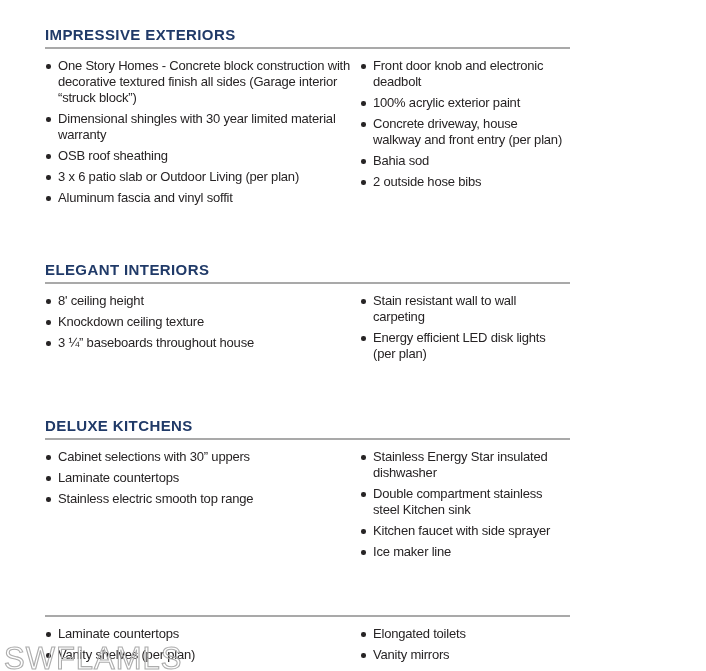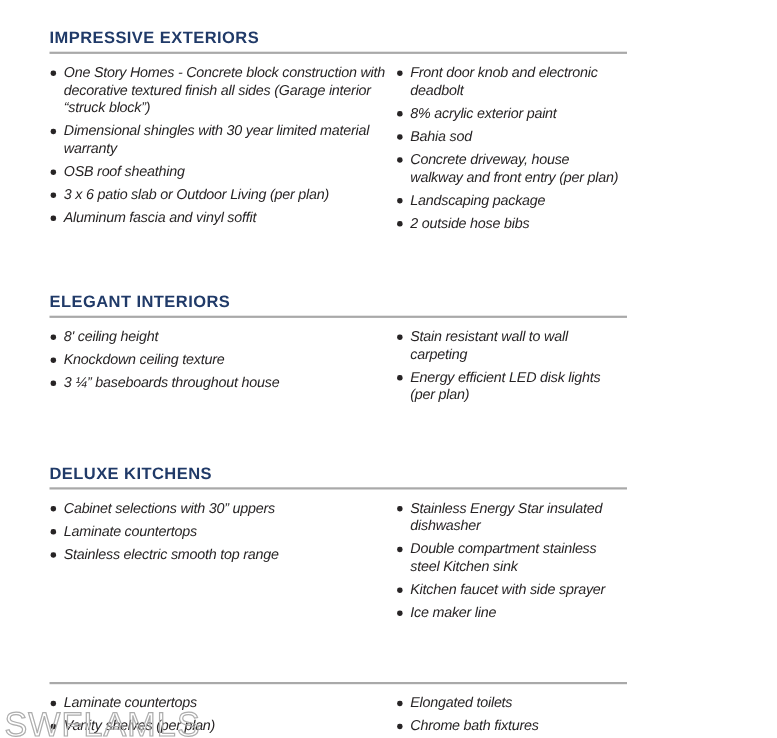--- a/index.html
+++ b/index.html
@@ -28,21 +28,21 @@
   .rule {
     margin-top: 4px;
     height: 2px;
     background: #a9a9a9;
   }
   .cols {
     display: grid;
     grid-template-columns: 315px 1fr;
     margin-top: 9px;
   }
-  ul.col { list-style: none; font-style: italic; }
+  ul.col { list-style: none; }
   ul.col li {
     position: relative;
     padding-left: 13px;
     padding-right: 8px;
     font-size: 13px;
     letter-spacing: -0.2px;
     line-height: 16px;
     color: #272425;
     margin-bottom: 5px;
   }
@@ -84,24 +84,23 @@
     <div class="cols">
       <ul class="col left">
             <li>One Story Homes - Concrete block construction with decorative textured finish all sides (Garage interior “struck block”)</li>
             <li>Dimensional shingles with 30 year limited material warranty</li>
             <li>OSB roof sheathing</li>
             <li>3 x 6 patio slab or Outdoor Living (per plan)</li>
             <li>Aluminum fascia and vinyl soffit</li>
           </ul>
       <ul class="col right">
             <li>Front door knob and electronic deadbolt</li>
-            <li>8% acrylic exterior paint</li>
+            <li>100% acrylic exterior paint</li>
+            <li>Concrete driveway, house walkway and front entry (per plan)</li>
             <li>Bahia sod</li>
-            <li>Concrete driveway, house walkway and front entry (per plan)</li>
-            <li>Landscaping package</li>
             <li>2 outside hose bibs</li>
           </ul>
     </div>
   </section>
 
   <section class="section">
     <h2 class="section-title">ELEGANT INTERIORS</h2>
     <div class="rule"></div>
     <div class="cols">
       <ul class="col left">
@@ -137,20 +136,19 @@
   <section class="section">
     <div class="rule"></div>
     <div class="cols">
       <ul class="col left">
             <li>Laminate countertops</li>
             <li>Vanity shelves (per plan)</li>
             <li>Easy care bath and shower units</li>
           </ul>
       <ul class="col right">
             <li>Elongated toilets</li>
-            <li>Chrome bath fixtures</li>
             <li>Vanity mirrors</li>
           </ul>
     </div>
   </section>
 </div>
   <div class="watermark">SWFLAMLS</div>
 </div>
 
 </body></html>

